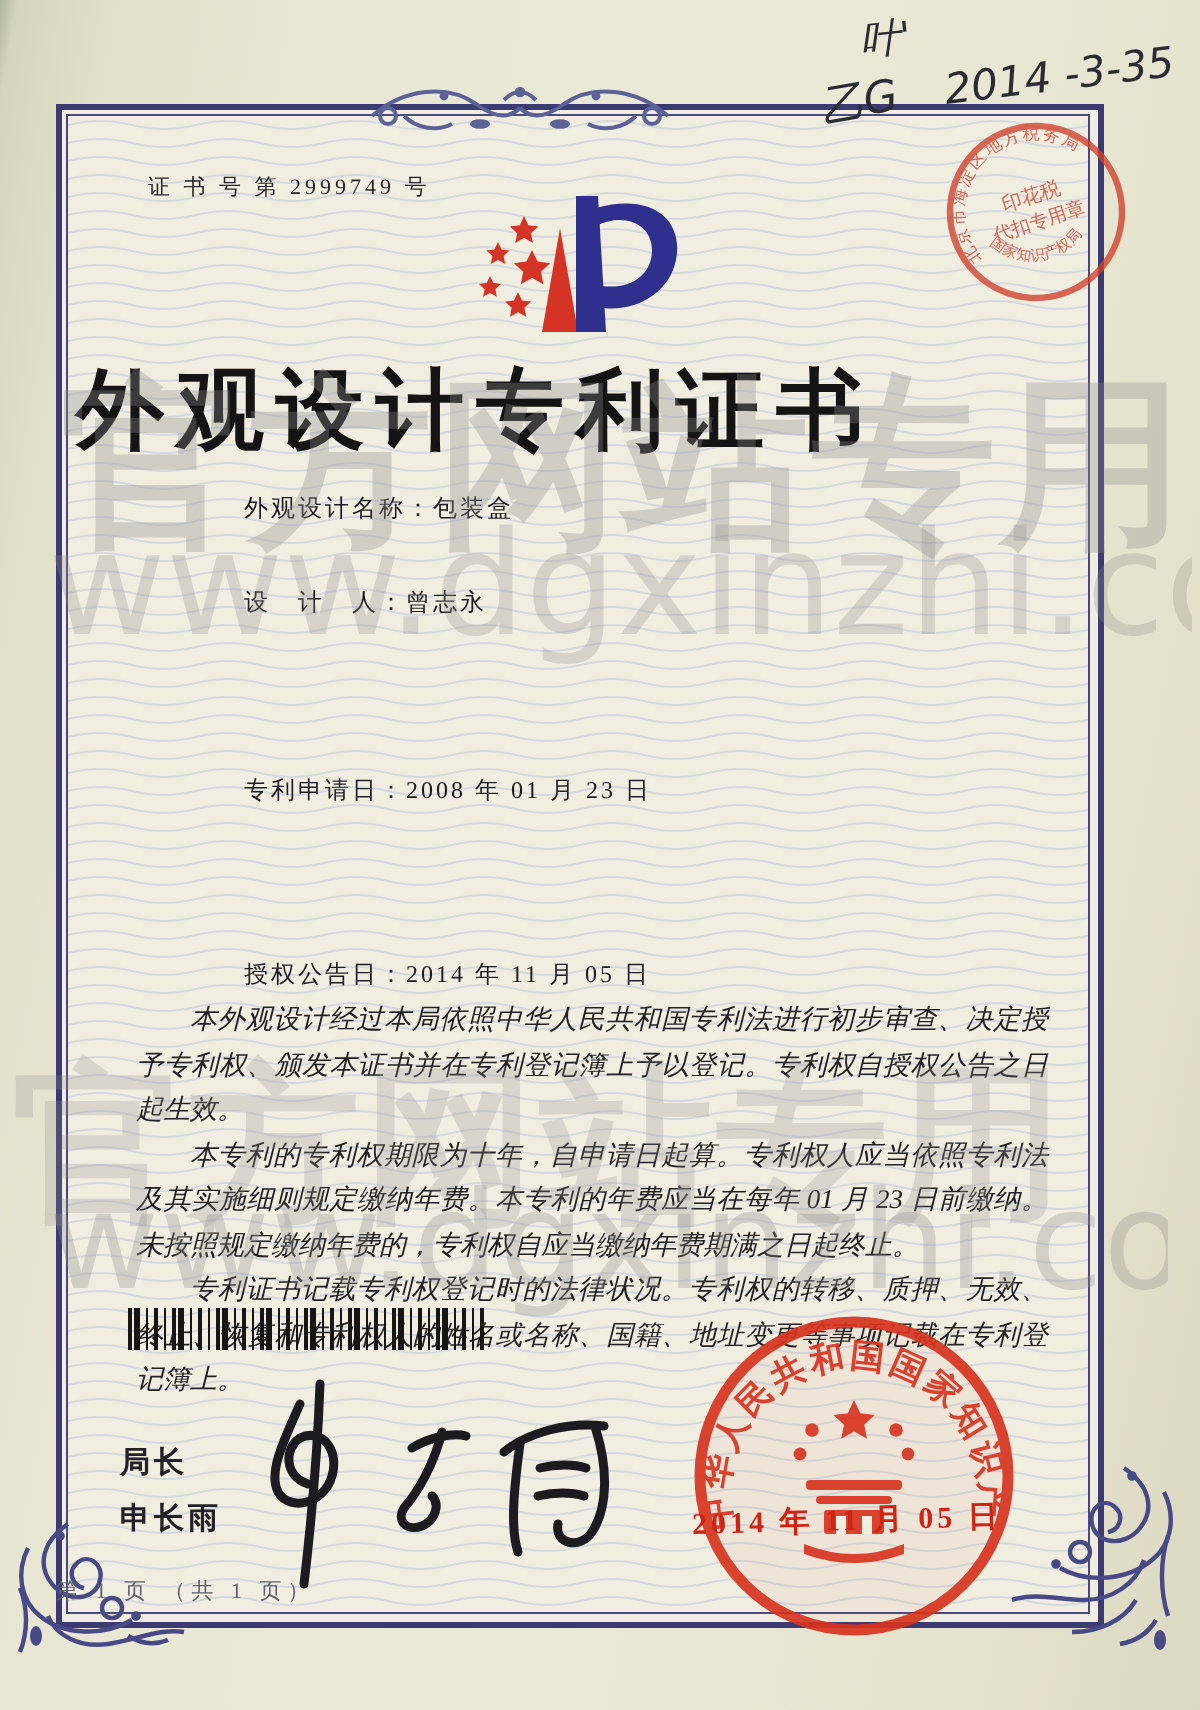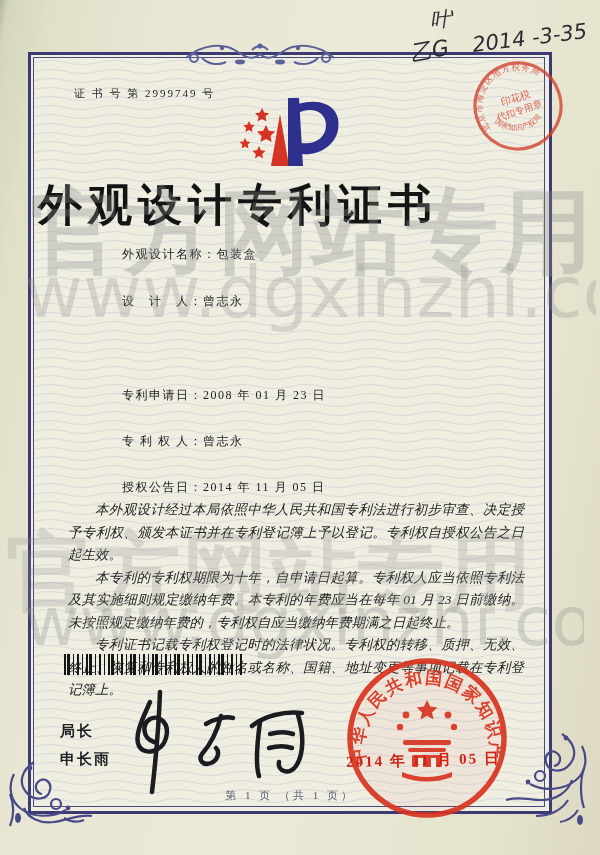--- a/index.html
+++ b/index.html
@@ -20,21 +20,21 @@
   .field{left:74px;font-size:12px;color:#1d1d22;letter-spacing:1.5px;z-index:10;margin-left:48px;}
   .paras{left:68px;top:499px;width:456px;font-size:13.5px;line-height:22.5px;color:#222;
          font-style:italic;text-align:justify;z-index:10;}
   .paras p{margin:0;text-indent:2em;}
   .barcode{left:64px;top:654px;width:178px;height:21px;z-index:10;
      background:repeating-linear-gradient(90deg,#161616 0 2px,transparent 2px 3px,
        #161616 3px 6px,transparent 6px 9px,#161616 9px 10px,transparent 10px 13px,
        #161616 13px 15px,transparent 15px 18px,#161616 18px 19px,transparent 19px 22px);}
   .signer{left:60px;font-size:15px;font-weight:700;color:#232327;z-index:10;
           font-family:"Liberation Sans","DejaVu Sans",sans-serif;letter-spacing:2px;}
-  .footer{left:28px;top:788px;width:524px;text-align:center;font-size:11px;
+  .footer{left:28px;top:788px;width:524px;text-align:left;font-size:11px;
           color:#5d5d70;letter-spacing:3px;z-index:10;}
   .sealdate{left:346px;top:751px;font-size:15px;font-weight:700;color:#cf2413;
           letter-spacing:2px;transform:rotate(-1.5deg);z-index:22;}
   .note{color:#2b2b33;z-index:30;font-family:"DejaVu Sans",sans-serif;font-style:italic;}
   
   .wm{color:#8d8d8d;z-index:40;pointer-events:none;white-space:nowrap;overflow:hidden;}
   .wm-site{font-weight:700;font-family:"DejaVu Sans",sans-serif;margin-top:25px;}
   .wm-url{font-family:"DejaVu Sans",sans-serif;font-weight:400;}
   .wm1{left:30px;top:146px;width:566px;font-size:92px;letter-spacing:2px;opacity:.32;}
   .wm2{left:24px;top:250px;width:572px;font-size:72px;opacity:.28;}
@@ -97,23 +97,20 @@
   <div class="abs title">外观设计专利证书</div>
 
   <div class="abs field" style="top:246px">
     <span>外观设计名称</span>：<span>包装盒</span>
   </div>
   <div class="abs field" style="top:293px">
     <span>设　计　人</span>：<span>曾志永</span>
   </div>
   <div class="abs field" style="top:387px">
     <span>专利申请日</span>：<span>2008 年 01 月 23 日</span>
-  </div>
-  <div class="abs field" style="top:433px">
-    <span>专 利 权 人</span>：<span>曾志永</span>
   </div>
   <div class="abs field" style="top:479px">
     <span>授权公告日</span>：<span>2014 年 11 月 05 日</span>
   </div>
 
   <div class="abs paras">
     <p>本外观设计经过本局依照中华人民共和国专利法进行初步审查、决定授予专利权、颁发本证书并在专利登记簿上予以登记。专利权自授权公告之日起生效。</p>
     <p>本专利的专利权期限为十年，自申请日起算。专利权人应当依照专利法及其实施细则规定缴纳年费。本专利的年费应当在每年 01 月 23 日前缴纳。未按照规定缴纳年费的，专利权自应当缴纳年费期满之日起终止。</p>
     <p>专利证书记载专利权登记时的法律状况。专利权的转移、质押、无效、终止、恢复和专利权人的姓名或名称、国籍、地址变更等事项记载在专利登记簿上。</p>
   </div>

